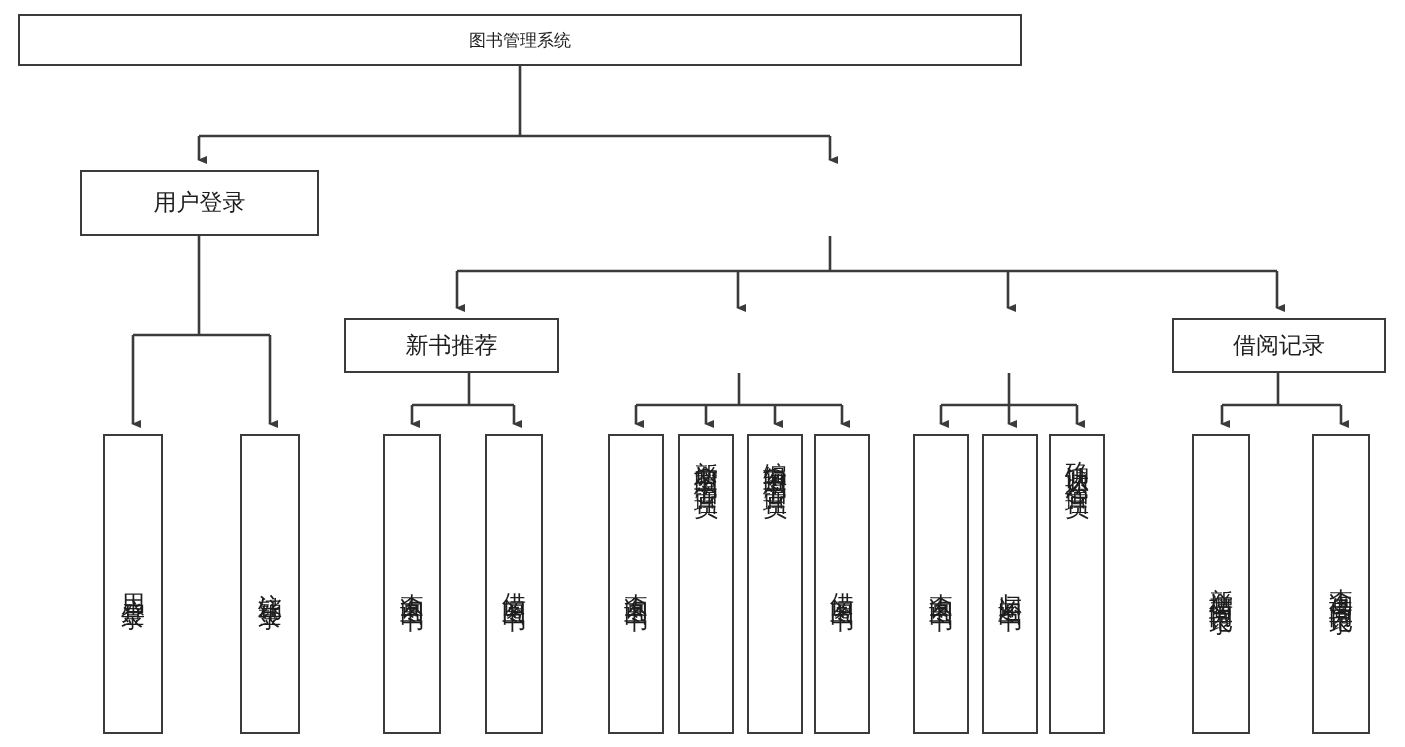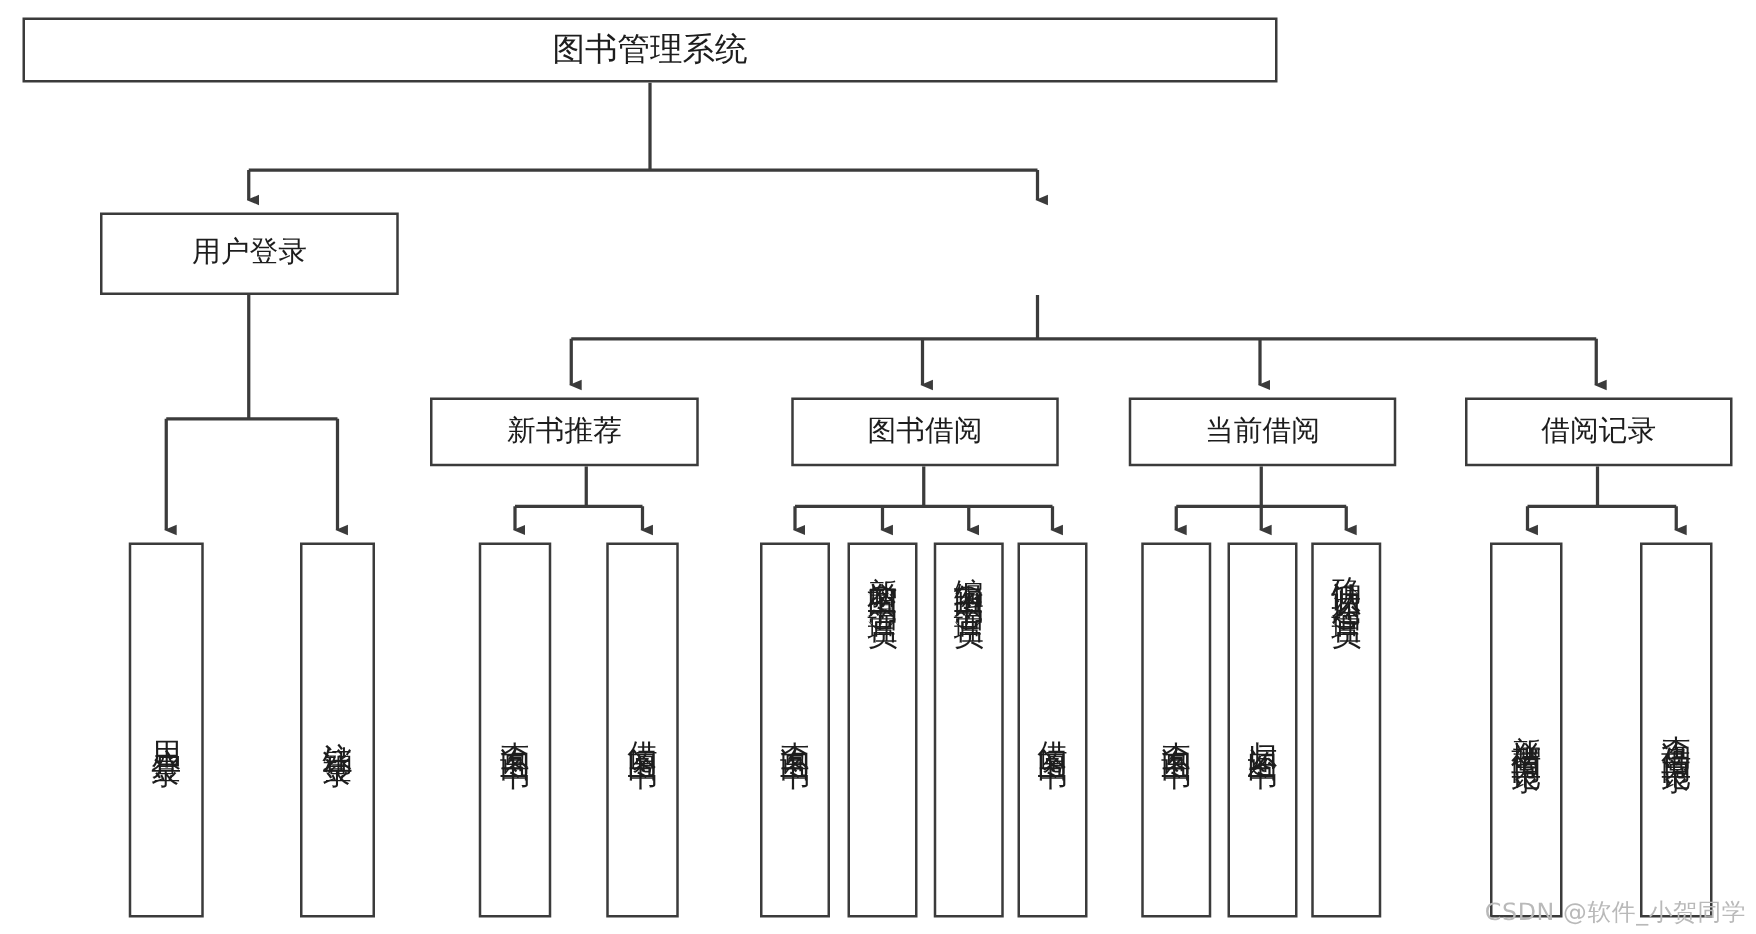--- a/index.html
+++ b/index.html
@@ -44,21 +44,21 @@
     text-align: center;
     line-height: 1.18;
     color: #1d1d1d;
     white-space: pre;
   }
   
   .node.horiz .label {
     font-size: 23px;
   }
   .node.root .label {
-    font-size: 26px;
+    font-size: 17px;
   }
   
   .node.vert {
     align-items: flex-start;
     padding-top: 6px;
   }
   .node.vert .label {
     writing-mode: vertical-rl;
     text-orientation: upright;
     -webkit-writing-mode: vertical-rl;
@@ -145,27 +145,21 @@
 
   <div class="node horiz" style="left:80px; top:170px; width:239px; height:66px;">
     <span class="label">用户登录</span>
   </div>
 
 
   <div class="node horiz" style="left:344px; top:318px; width:215px; height:55px;">
     <span class="label">新书推荐</span>
   </div>
 
-  <div class="node horiz" style="left:633px; top:318px; width:214px; height:55px;">
-    <span class="label">图书借阅</span>
-  </div>
-
-  <div class="node horiz" style="left:903px; top:318px; width:214px; height:55px;">
-    <span class="label">当前借阅</span>
-  </div>
+
 
   <div class="node horiz" style="left:1172px; top:318px; width:214px; height:55px;">
     <span class="label">借阅记录</span>
   </div>
 
   <div class="node vert center" style="left:103px; top:434px; width:60px; height:300px;">
     <span class="label">用户登录</span>
   </div>
 
   <div class="node vert center" style="left:240px; top:434px; width:60px; height:300px;">
@@ -209,15 +203,14 @@
   </div>
 
   <div class="node vert center" style="left:1192px; top:434px; width:58px; height:300px;">
     <span class="label">新增借阅记录</span>
   </div>
 
   <div class="node vert center" style="left:1312px; top:434px; width:58px; height:300px;">
     <span class="label">查询借阅记录</span>
   </div>
 
-  <div id="watermark">CSDN @软件_小贺同学</div>
 
 </div>
 
 </body></html>

